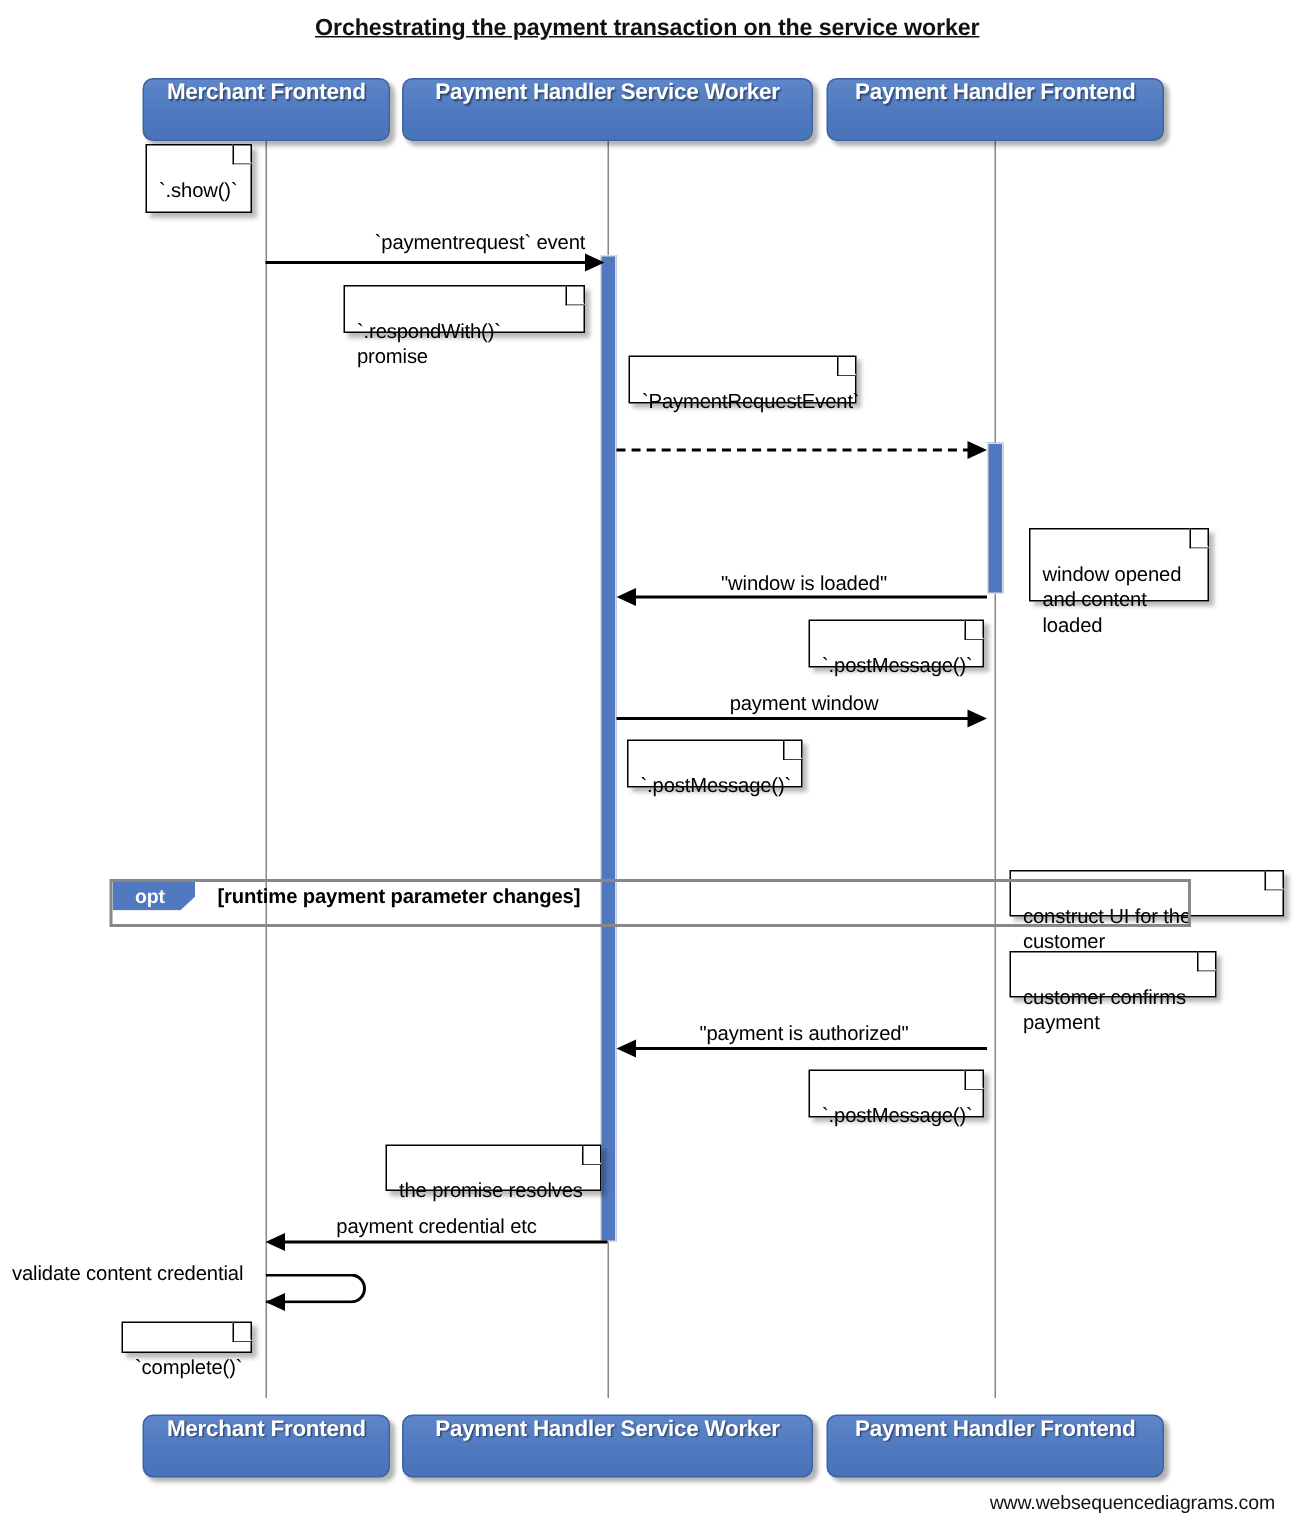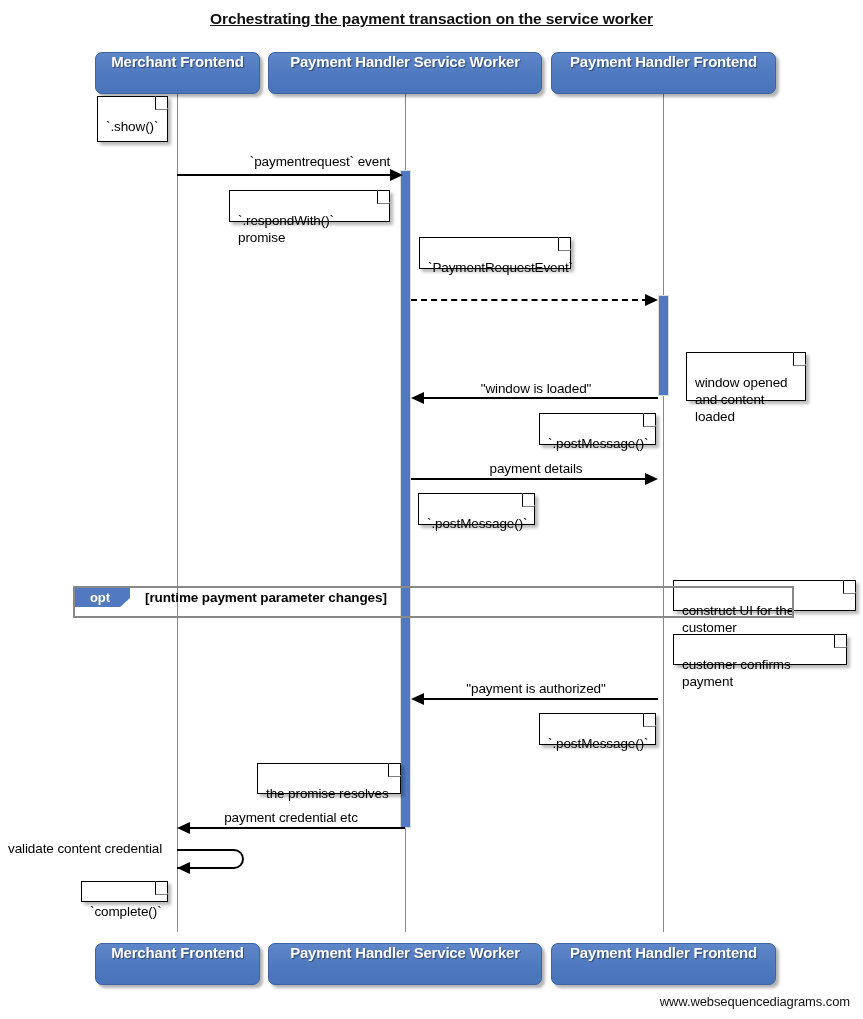--- a/index.html
+++ b/index.html
@@ -240,42 +240,42 @@
     <span>"window is loaded"</span>
   </div>
   <div class="msg-line" style="left:424px; top:397px; width:234px;"></div>
   <div class="arrow-head left" style="left:411px; top:392px;"></div>
 
   <div class="note" style="left:539px; top:413px; width:117px; height:32px;">
     <span>`.postMessage()`</span>
   </div>
 
   <div class="msg-label centered" style="left:411px; top:461px; width:250px;">
-    <span>payment details</span>
+    <span>payment window</span>
   </div>
   <div class="msg-line" style="left:411px; top:478px; width:237px;"></div>
   <div class="arrow-head right" style="left:645px; top:473px;"></div>
 
   <div class="note" style="left:418px; top:493px; width:117px; height:32px;">
     <span>`.postMessage()`</span>
   </div>
 
   <div class="note" style="left:673px; top:543px; width:183px; height:31px;margin-top:37px;">
     <span>construct UI for the customer</span>
   </div>
 
   <div class="fragment" style="left:73px; top:586px; width:721px; height:32px;"></div>
   <div class="fragment-tab" style="left:75px; top:588px; width:55px; height:19px;">
     <span>opt</span>
   </div>
   <div class="fragment-guard" style="left:145px; top:590px;">
     <span>[runtime payment parameter changes]</span>
   </div>
 
-  <div class="note" style="left:673px; top:634px; width:174px; height:31px;">
+  <div class="note" style="left:673px; top:634px; width:138px; height:31px;">
     <span>customer confirms payment</span>
   </div>
 
   <div class="msg-label centered" style="left:411px; top:681px; width:250px;">
     <span>"payment is authorized"</span>
   </div>
   <div class="msg-line" style="left:424px; top:698px; width:234px;"></div>
   <div class="arrow-head left" style="left:411px; top:693px;"></div>
 
   <div class="note" style="left:539px; top:713px; width:117px; height:32px;">

